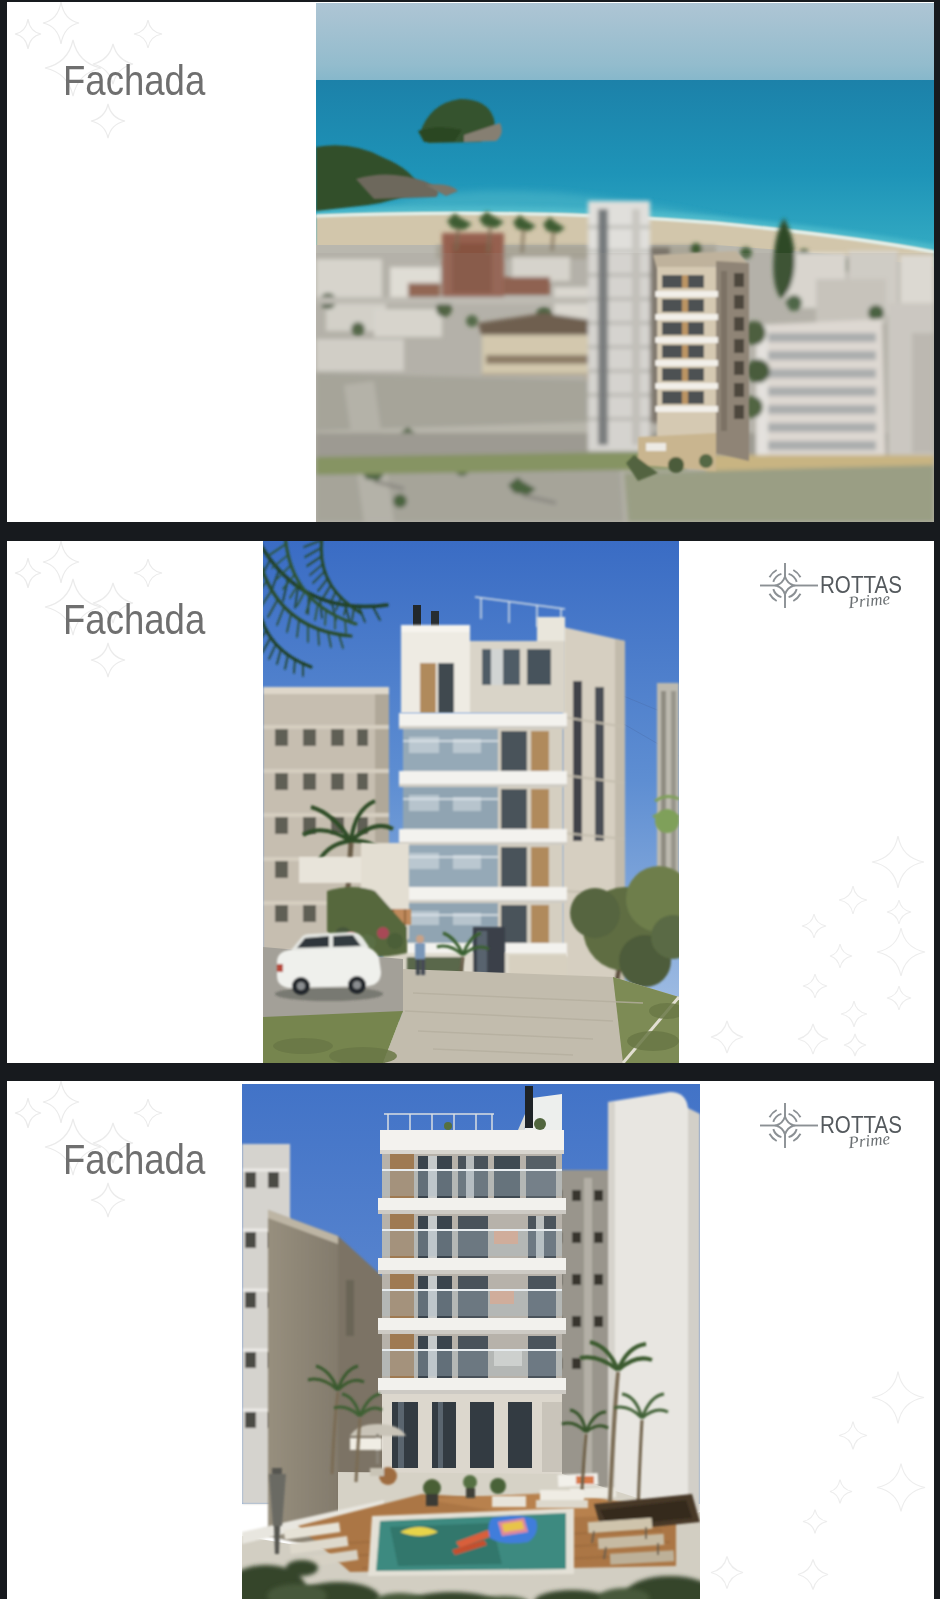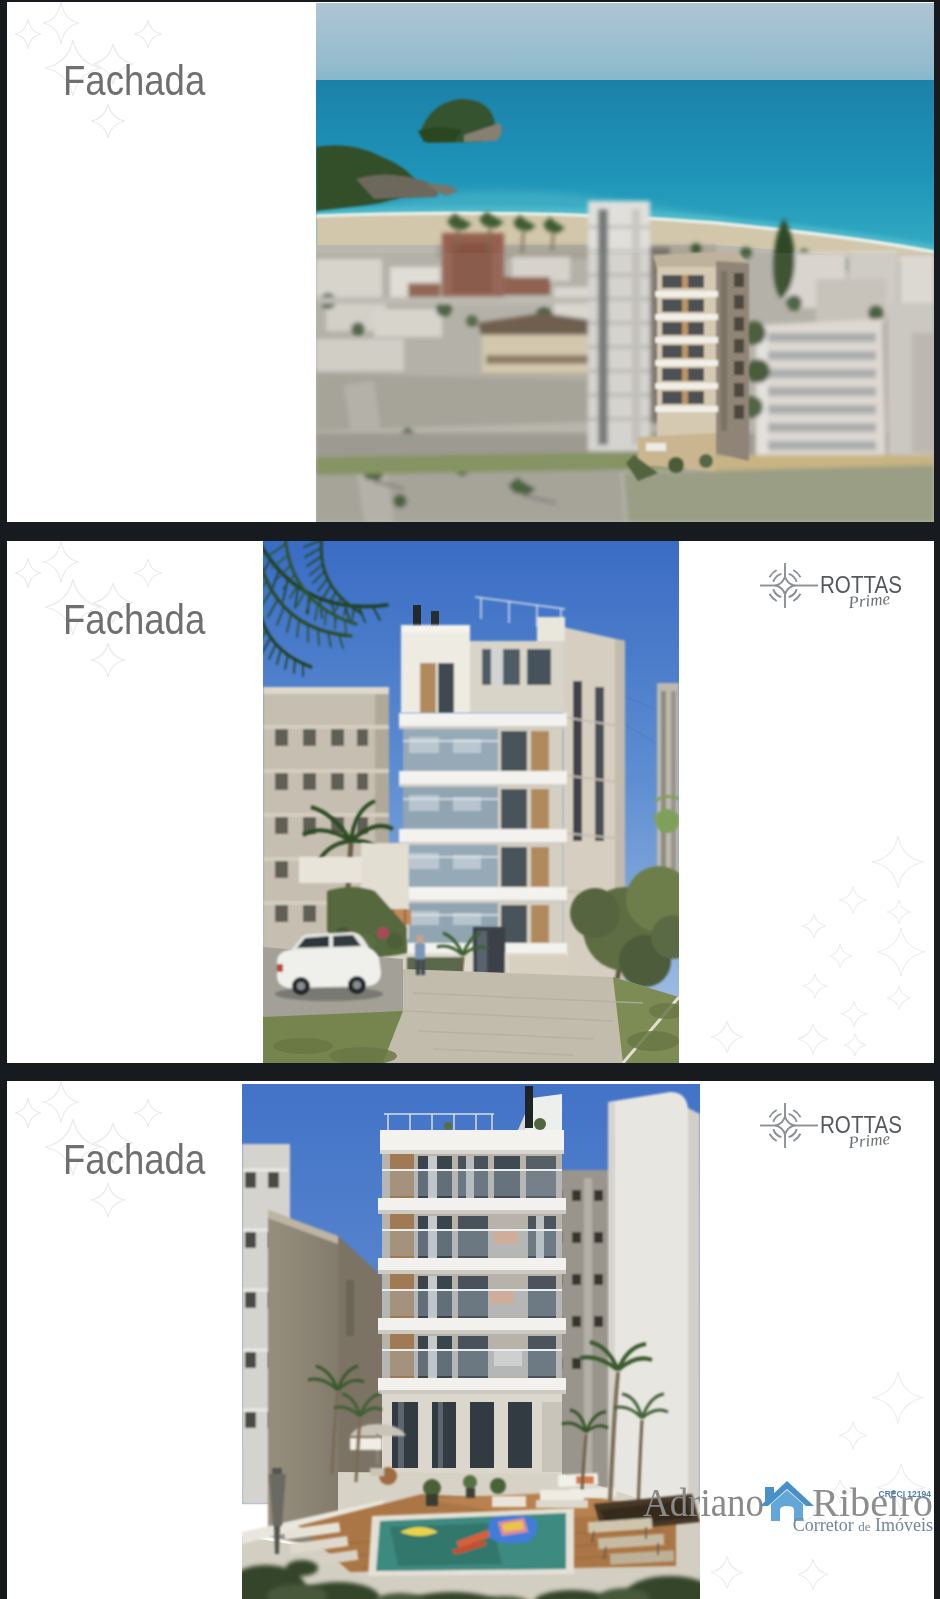--- a/index.html
+++ b/index.html
@@ -987,28 +987,13 @@
       <ellipse cx="60" cy="484" rx="16" ry="8"></ellipse>
     </g>
     <g filter="url(#qb2)" fill="#47583a">
       <ellipse cx="55" cy="512" rx="30" ry="12"></ellipse>
       <ellipse cx="158" cy="518" rx="26" ry="9"></ellipse>
       <ellipse cx="262" cy="520" rx="26" ry="8"></ellipse>
       <ellipse cx="382" cy="514" rx="26" ry="10"></ellipse>
     </g>
   </svg>
 
-  <div class="abs" style="left:630px;top:392px;width:300px;height:70px">
-    <svg width="300" height="70" viewBox="0 0 300 70">
-      <text x="6" y="43" font-family="Liberation Serif, serif" font-size="39" fill="#898989" textLength="121" lengthAdjust="spacingAndGlyphs">Adriano</text>
-      <text x="175" y="43" font-family="Liberation Serif, serif" font-size="39" fill="#8d8d8d" textLength="121" lengthAdjust="spacingAndGlyphs">Ribeiro</text>
-
-      <g>
-        <path d="M123,33 L150,8 L177,33 L169,33 L150,16 L131,33 Z" fill="#4a90c8"></path>
-        <path d="M128,14 L137,14 L137,21 L128,29 Z" fill="#4a90c8"></path>
-        <path d="M134,31 L150,17 L166,31 L166,48 L134,48 Z" fill="#63a7d8"></path>
-        <path d="M143,48 L143,37 Q143,33 150,33 Q157,33 157,37 L157,48 Z" fill="#ffffff"></path>
-      </g>
-      <text x="294" y="24" text-anchor="end" font-family="Liberation Sans, sans-serif" font-weight="bold" font-size="8.5" fill="#4a7fb5">CRECI 12194</text>
-      <text x="296" y="58" text-anchor="end" font-family="Liberation Serif, serif" font-size="18" fill="#72879f">Corretor <tspan font-size="13">de</tspan> Imóveis</text>
-    </svg>
-  </div>
 </div>
 
 </body></html>

